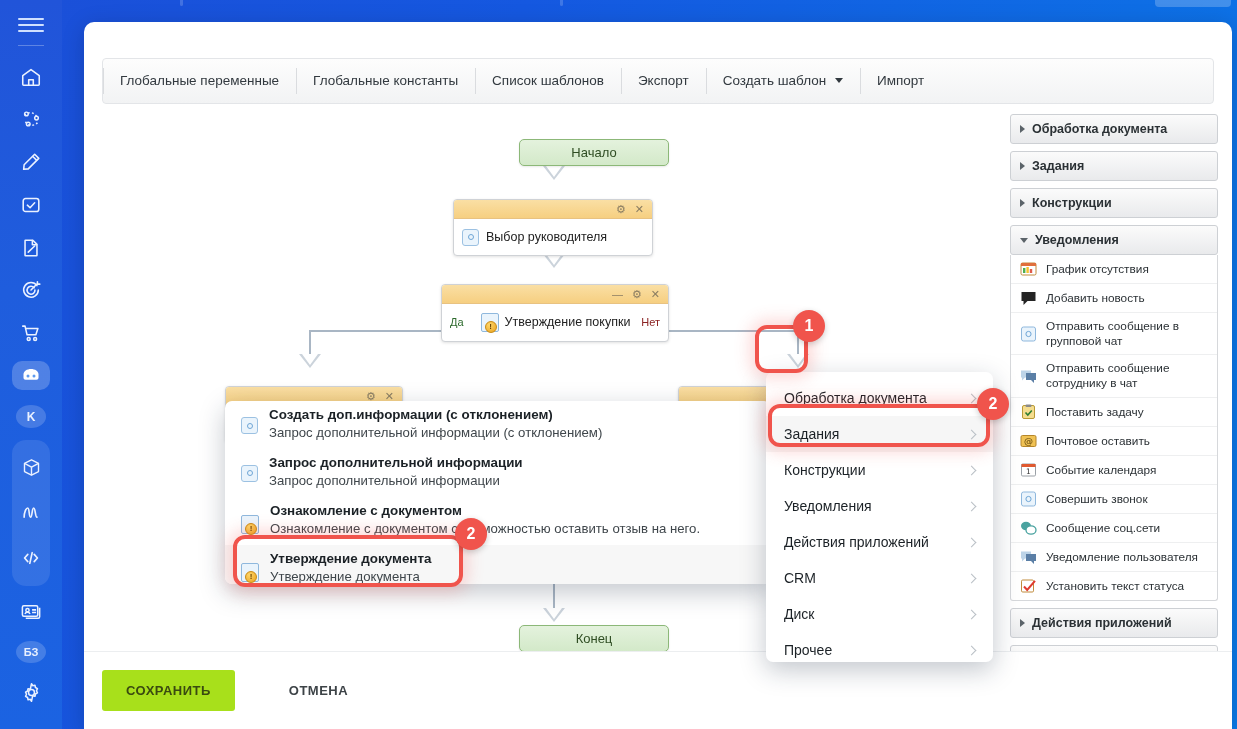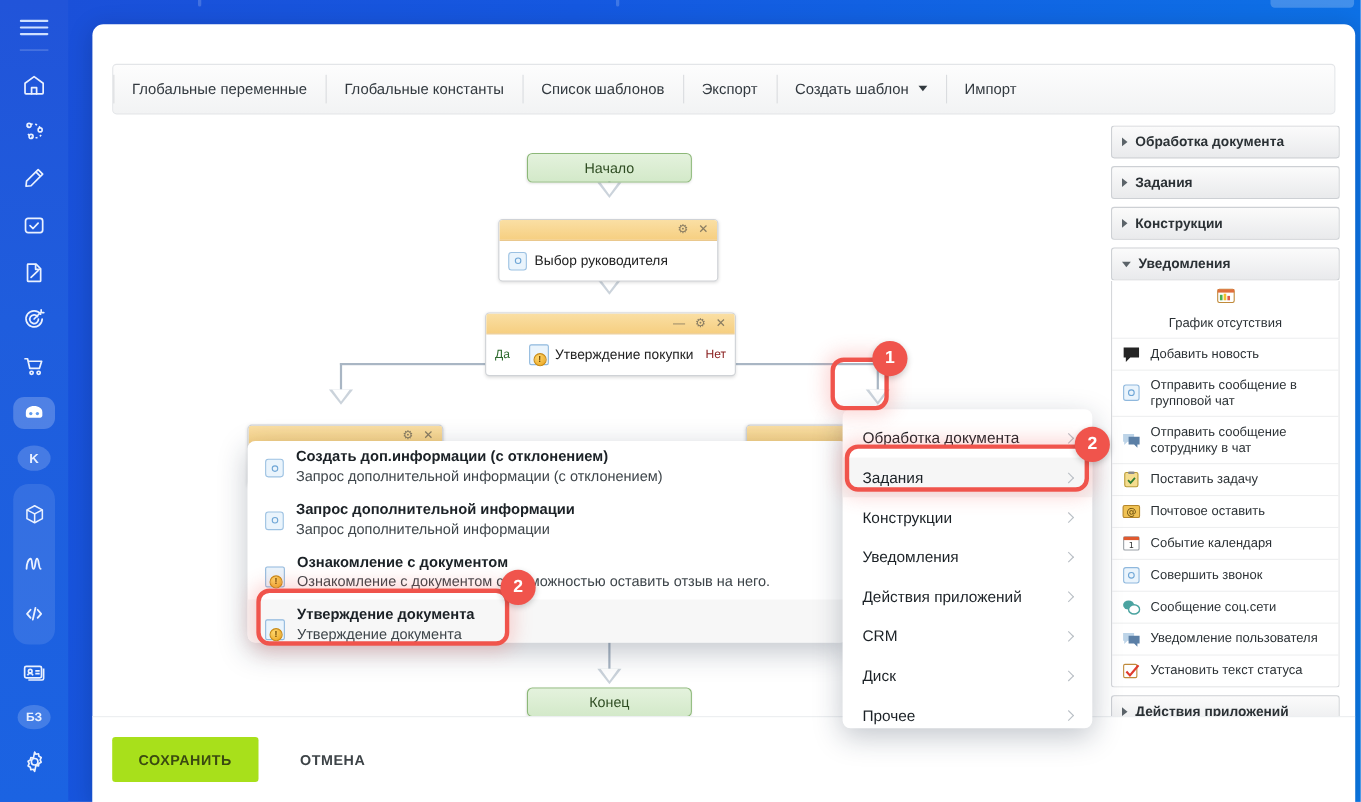--- a/index.html
+++ b/index.html
@@ -75,20 +75,21 @@
   }
 
   
   .node{ position:absolute; }
   .node-term{
     background:linear-gradient(180deg,#e4f2dd 0%,#d3e9c9 100%);
     border:1px solid #8cb878; border-radius:5px;
     color:#2f4d23; font-size:13px; text-align:center;
     display:flex;align-items:center;justify-content:center;
     box-shadow:0 1px 2px rgba(0,0,0,.09);
+    margin-left:40px;
   }
   .node-box{
     background:#fff; border:1px solid #cfd2d6; border-radius:4px;
     box-shadow:0 1px 3px rgba(0,0,0,.12);
     overflow:hidden;
   }
   .node-box .hdr{
     height:19px; background:linear-gradient(180deg,#fadfa4 0%,#f6cf81 100%);
     border-bottom:1px solid #e8c281;
     display:flex;align-items:center;justify-content:flex-end;gap:9px;
@@ -147,27 +148,27 @@
   .tri{ width:0;height:0;border-top:4px solid transparent;border-bottom:4px solid transparent;
         border-left:5px solid #5b6369;}
   .tri.open{ border:none;border-left:4px solid transparent;border-right:4px solid transparent;
         border-top:5px solid #5b6369;}
   .acc-body{ border:1px solid #d6d8db;border-top:none;border-radius:0 0 3px 3px;
     background:#fff;margin:-7px 0 7px;}
   .acc-row{
     display:flex;align-items:center;gap:9px;padding:6px 9px;
     border-top:1px solid #eeeff0;font-size:11.8px;color:#2b3135;cursor:pointer;line-height:1.25;
   }
-  .acc-row:first-child{border-top:none;flex-direction:column;}
+  .acc-row:first-child{border-top:none;}
   .mini{ width:17px;height:16px;flex:none;position:relative;}
 
   
   #footer{
     position:absolute;left:0;bottom:0;width:1148px;height:78px;background:#fff;
-    border-top:1px solid #eceef0; display:flex;align-items:center;gap:14px;padding-left:18px;
+    border-top:1px solid #eceef0; display:flex;align-items:center;gap:30px;padding-left:18px;
   }
   .btn{ border:none;border-radius:3px;font-size:13px;font-weight:bold;letter-spacing:.5px;
         padding:13px 24px;cursor:pointer;font-family:inherit;}
   .btn-save{ background:#a8e01b;color:#3a4a10;}
   .btn-apply{ background:#3fc6f4;color:#fff;}
   .btn-cancel{ background:transparent;color:#3d4347;}
 
   
   #menu-left{
     position:absolute;left:225px;top:401px;width:546px;height:183px;

